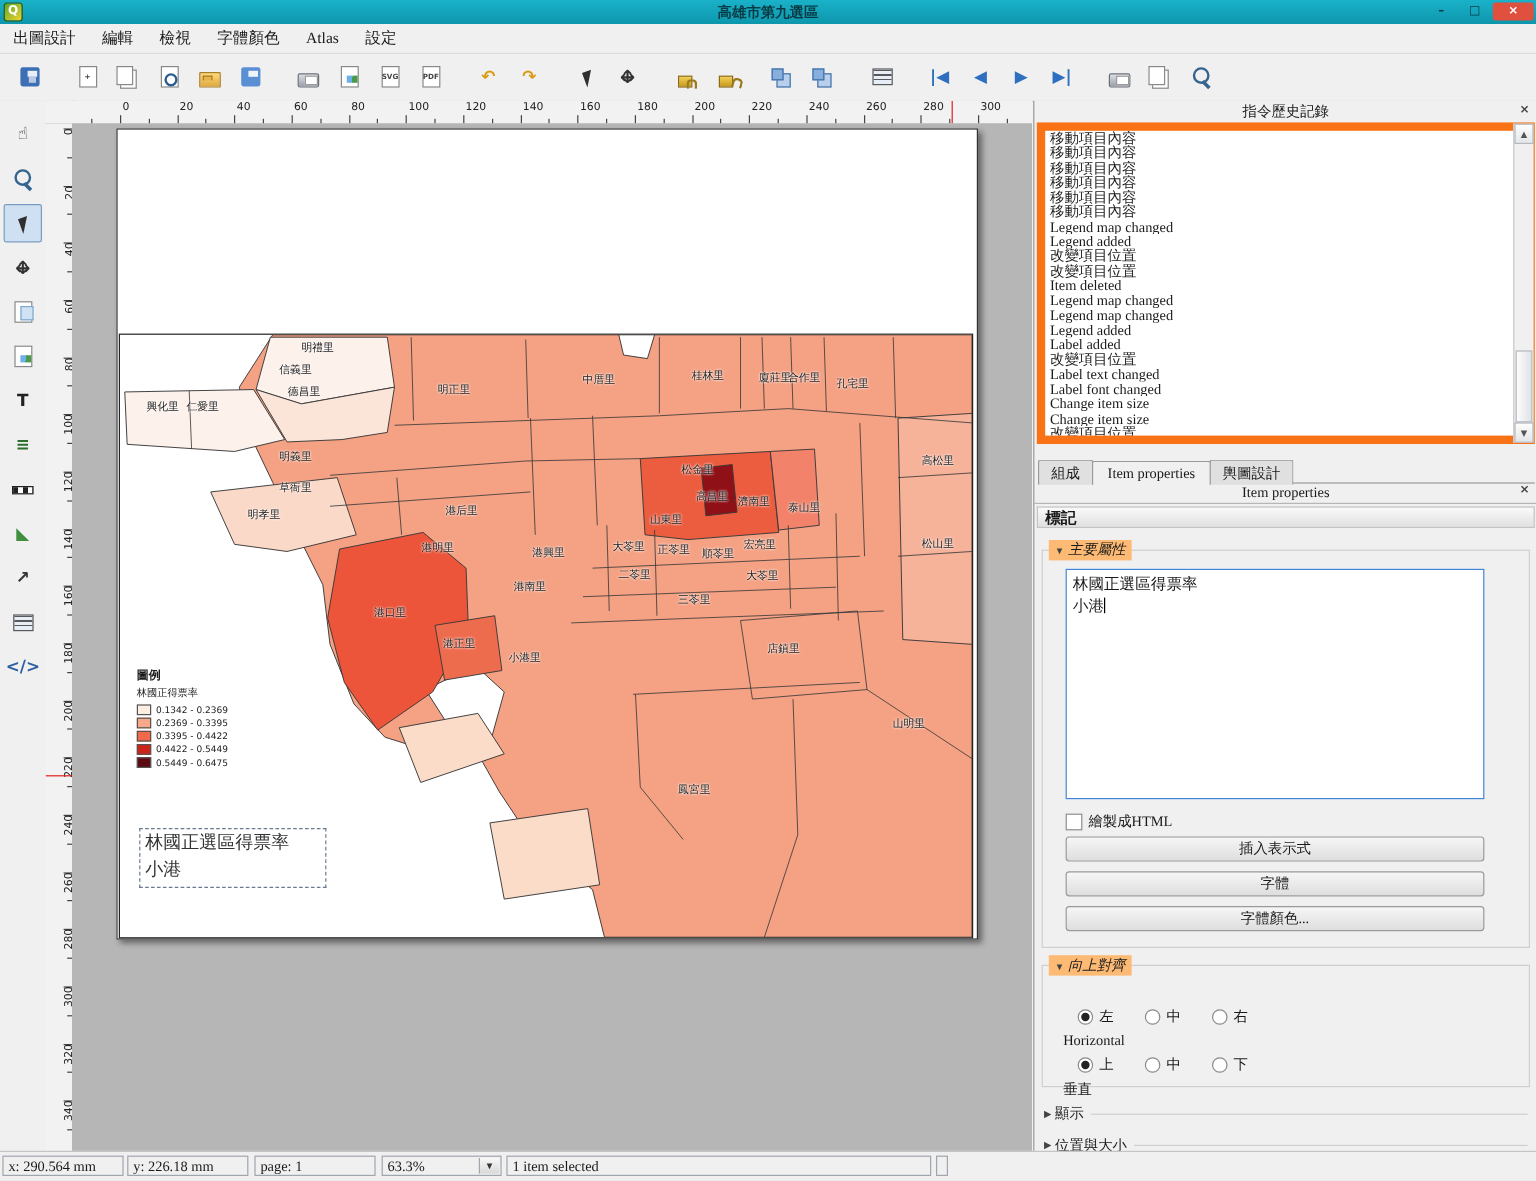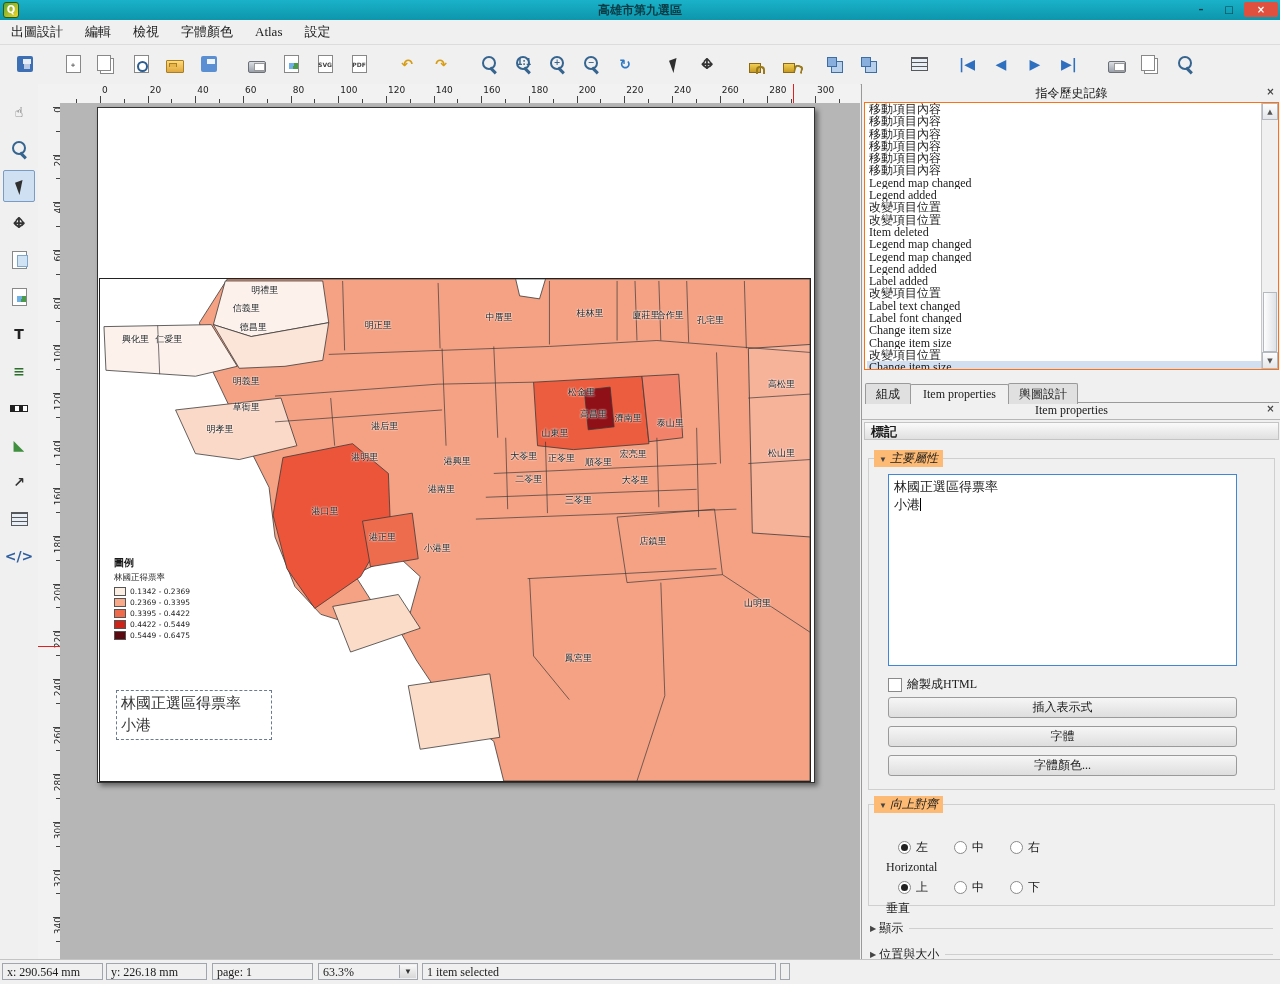--- a/index.html
+++ b/index.html
@@ -118,21 +118,21 @@
   .lgtx{font:7.5px "DejaVu Sans",sans-serif;color:#222;white-space:nowrap;}
   .label-item{position:absolute;left:18px;top:582px;width:156px;height:50px;
     border:1px dashed #6a7a90;padding:2px 4px;box-sizing:border-box;font-size:15px;color:#333;line-height:1.45;}
   
   .rightpanel{position:absolute;left:861px;top:84px;width:419px;bottom:24px;background:#f0f0f0;
     border-left:1px solid #999;font-size:12px;}
   .ptitle{position:absolute;left:0;right:0;height:18px;text-align:center;line-height:18px;}
   .pclose{position:absolute;right:4px;top:2px;width:13px;height:13px;text-align:center;
     line-height:12px;font:bold 10px "DejaVu Sans",sans-serif;color:#444;}
   .histlist{position:absolute;left:2px;right:2px;top:18px;height:268px;background:#fff;
-    border:1px solid #f97316;overflow:hidden;padding-left:2px;box-sizing:border-box;}
+    border:7px solid #f97316;overflow:hidden;padding-left:2px;box-sizing:border-box;}
   .hrow{height:12.3px;line-height:12.3px;font-size:12px;white-space:nowrap;overflow:hidden;padding-left:2px;}
   .hrow.sel{background:#d2dff0;}
   .sb{position:absolute;right:0;top:0;bottom:0;width:16px;background:#f0f0f0;border-left:1px solid #c8c8c8;}
   .sb-btn{height:15px;border:1px solid #b4b8bf;background:linear-gradient(#fdfdfd,#e4e6e9);
     font:7px "DejaVu Sans",sans-serif;color:#555;display:flex;align-items:center;justify-content:center;}
   .sb-btn.down{position:absolute;bottom:0;left:0;right:0;}
   .sb-thumb{position:absolute;left:1px;right:1px;height:58px;bottom:17px;border:1px solid #b4b8bf;
     background:linear-gradient(90deg,#fdfdfd,#dfe2e6);}
   .tabs{position:absolute;left:3px;top:299px;height:19px;right:2px;border-bottom:1px solid #9a9a9a;}
   .tab{display:inline-block;padding:2px 10px 1px;font-size:12px;border:1px solid #9a9a9a;border-bottom:none;
@@ -236,45 +236,20 @@
     </div>
     <div class="tb-group">
       <div class="tbtn">
         <span class="mi mi-glyph" style="color: rgb(216, 156, 18);">
           <i>↶</i>
         </span>
       </div>
       <div class="tbtn">
         <span class="mi mi-glyph" style="color: rgb(216, 156, 18);">
           <i>↷</i>
-        </span>
-      </div>
-    </div>
-    <div class="tb-group">
-      <div class="tbtn">
-        <span class="mi mi-mag"></span>
-      </div>
-      <div class="tbtn">
-        <span class="mi mi-mag">
-          <i>1:1</i>
-        </span>
-      </div>
-      <div class="tbtn">
-        <span class="mi mi-mag">
-          <i>+</i>
-        </span>
-      </div>
-      <div class="tbtn">
-        <span class="mi mi-mag">
-          <i>−</i>
-        </span>
-      </div>
-      <div class="tbtn">
-        <span class="mi mi-glyph" style="color: rgb(47, 120, 196);">
-          <i>↻</i>
         </span>
       </div>
     </div>
     <div class="tb-group">
       <div class="tbtn">
         <span class="mi mi-cursor"></span>
       </div>
       <div class="tbtn">
         <span class="mi mi-move"></span>
       </div>

